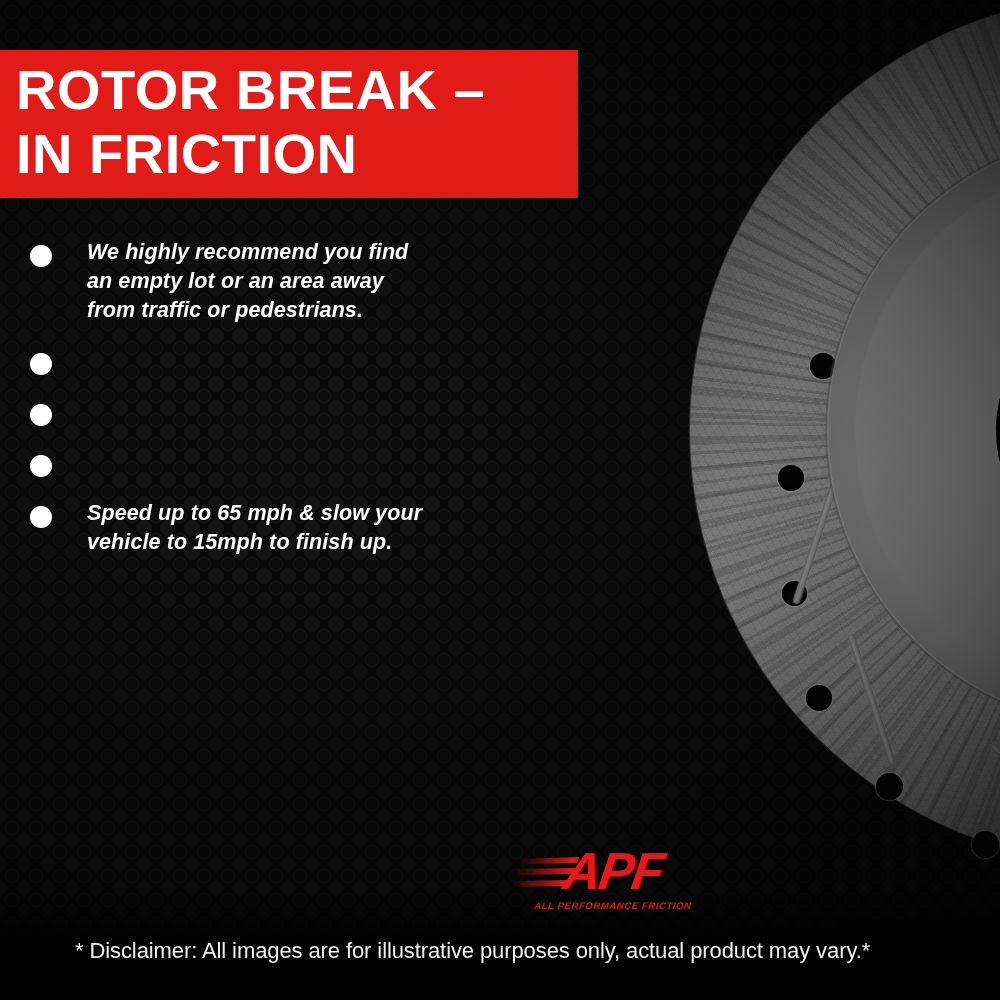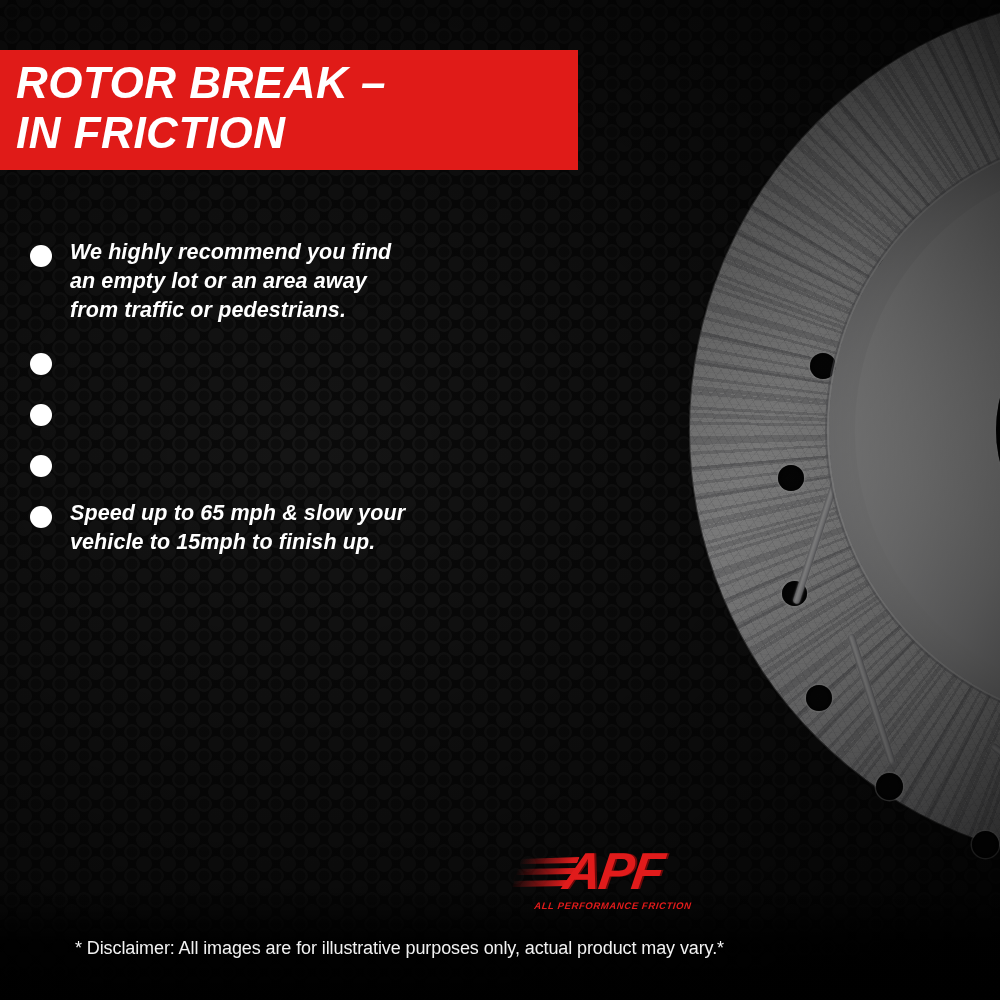--- a/index.html
+++ b/index.html
@@ -142,22 +142,21 @@
     left: 0;
     top: 50px;
     width: 578px;
     padding: 8px 0 12px 0;
     background: #e01b18;
     z-index: 5;
   }
   .title-line {
     color: #ffffff;
     font-weight: bold;
-    font-style: italic;
-    font-size: 44px;
+    font-size: 56px;
     line-height: 1.14;
     letter-spacing: .5px;
     padding-left: 16px;
     white-space: nowrap;
   }
 
   
   .bullets {
     position: absolute;
     left: 30px;
@@ -180,20 +179,21 @@
     margin-right: 18px;
   }
   .bullet-text {
     color: #ffffff;
     font-weight: bold;
     font-style: italic;
     font-size: 21.5px;
     line-height: 1.34;
     letter-spacing: .1px;
     white-space: pre-line;
+    margin-left: 17px;
   }
 
   
   .apf-logo {
     position: absolute;
     left: 528px;
     top: 845px;
     width: 170px;
     z-index: 6;
     text-align: center;
@@ -230,21 +230,21 @@
     transform: skewX(-6deg);
   }
 
   
   .disclaimer {
     position: absolute;
     left: 75px;
     top: 938px;
     z-index: 7;
     color: #f2f2f2;
-    font-size: 18px;
+    font-size: 22px;
     font-weight: 500;
     letter-spacing: -.1px;
   }
 
   
   .bottom-fade {
     position: absolute;
     left: 0;
     bottom: 0;
     width: 1000px;

